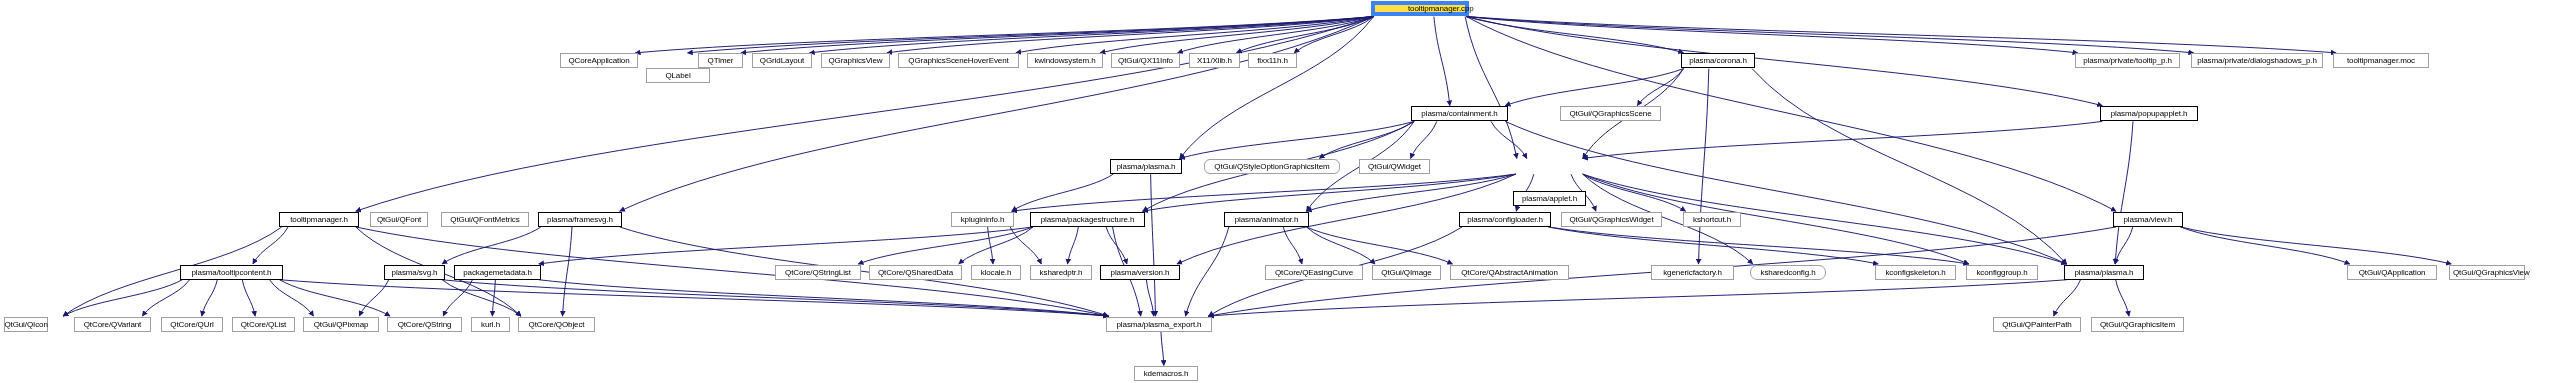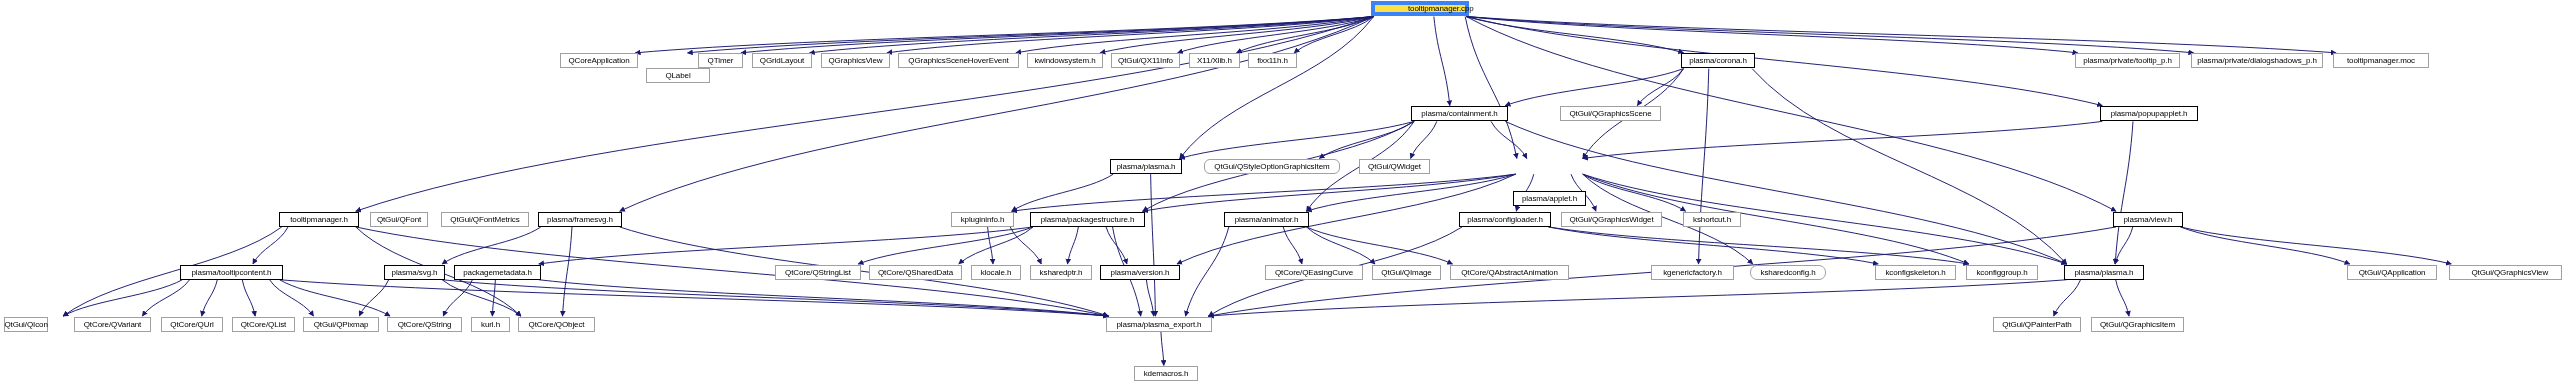--- a/index.html
+++ b/index.html
@@ -196,21 +196,21 @@
       <div class="node bold" style="left: 1100px; top: 265px; width: 80px;">plasma/version.h</div>
       <div class="node" style="left: 1265px; top: 265px; width: 98px;">QtCore/QEasingCurve</div>
       <div class="node" style="left: 1372px; top: 265px; width: 69px;">QtGui/QImage</div>
       <div class="node" style="left: 1450px; top: 265px; width: 119px;">QtCore/QAbstractAnimation</div>
       <div class="node" style="left: 1651px; top: 265px; width: 83px;">kgenericfactory.h</div>
       <div class="node" style="left: 1750px; top: 265px; width: 76px; border-radius: 7px;">ksharedconfig.h</div>
       <div class="node" style="left: 1875px; top: 265px; width: 81px;">kconfigskeleton.h</div>
       <div class="node" style="left: 1966px; top: 265px; width: 72px;">kconfiggroup.h</div>
       <div class="node bold" style="left: 2064px; top: 265px; width: 80px;">plasma/plasma.h</div>
       <div class="node" style="left: 2347px; top: 265px; width: 90px;">QtGui/QApplication</div>
-      <div class="node" style="left: 2449px; top: 265px; width: 113px; padding-left: 12px;">QtGui/QGraphicsView</div>
+      <div class="node" style="left: 2449px; top: 265px; width: 76px; padding-left: 12px;">QtGui/QGraphicsView</div>
       <div class="node" style="left: 4.1px; top: 317px; width: 44px;">QtGui/QIcon</div>
       <div class="node" style="left: 74px; top: 317px; width: 77px;">QtCore/QVariant</div>
       <div class="node" style="left: 161px; top: 317px; width: 62px;">QtCore/QUrl</div>
       <div class="node" style="left: 232px; top: 317px; width: 63px;">QtCore/QList</div>
       <div class="node" style="left: 303px; top: 317px; width: 76px;">QtGui/QPixmap</div>
       <div class="node" style="left: 387px; top: 317px; width: 75px;">QtCore/QString</div>
       <div class="node" style="left: 471px; top: 317px; width: 39px;">kurl.h</div>
       <div class="node" style="left: 518px; top: 317px; width: 77px;">QtCore/QObject</div>
       <div class="node" style="left: 1106px; top: 317px; width: 106px;">plasma/plasma_export.h</div>
       <div class="node" style="left: 1993px; top: 317px; width: 88px;">QtGui/QPainterPath</div>

